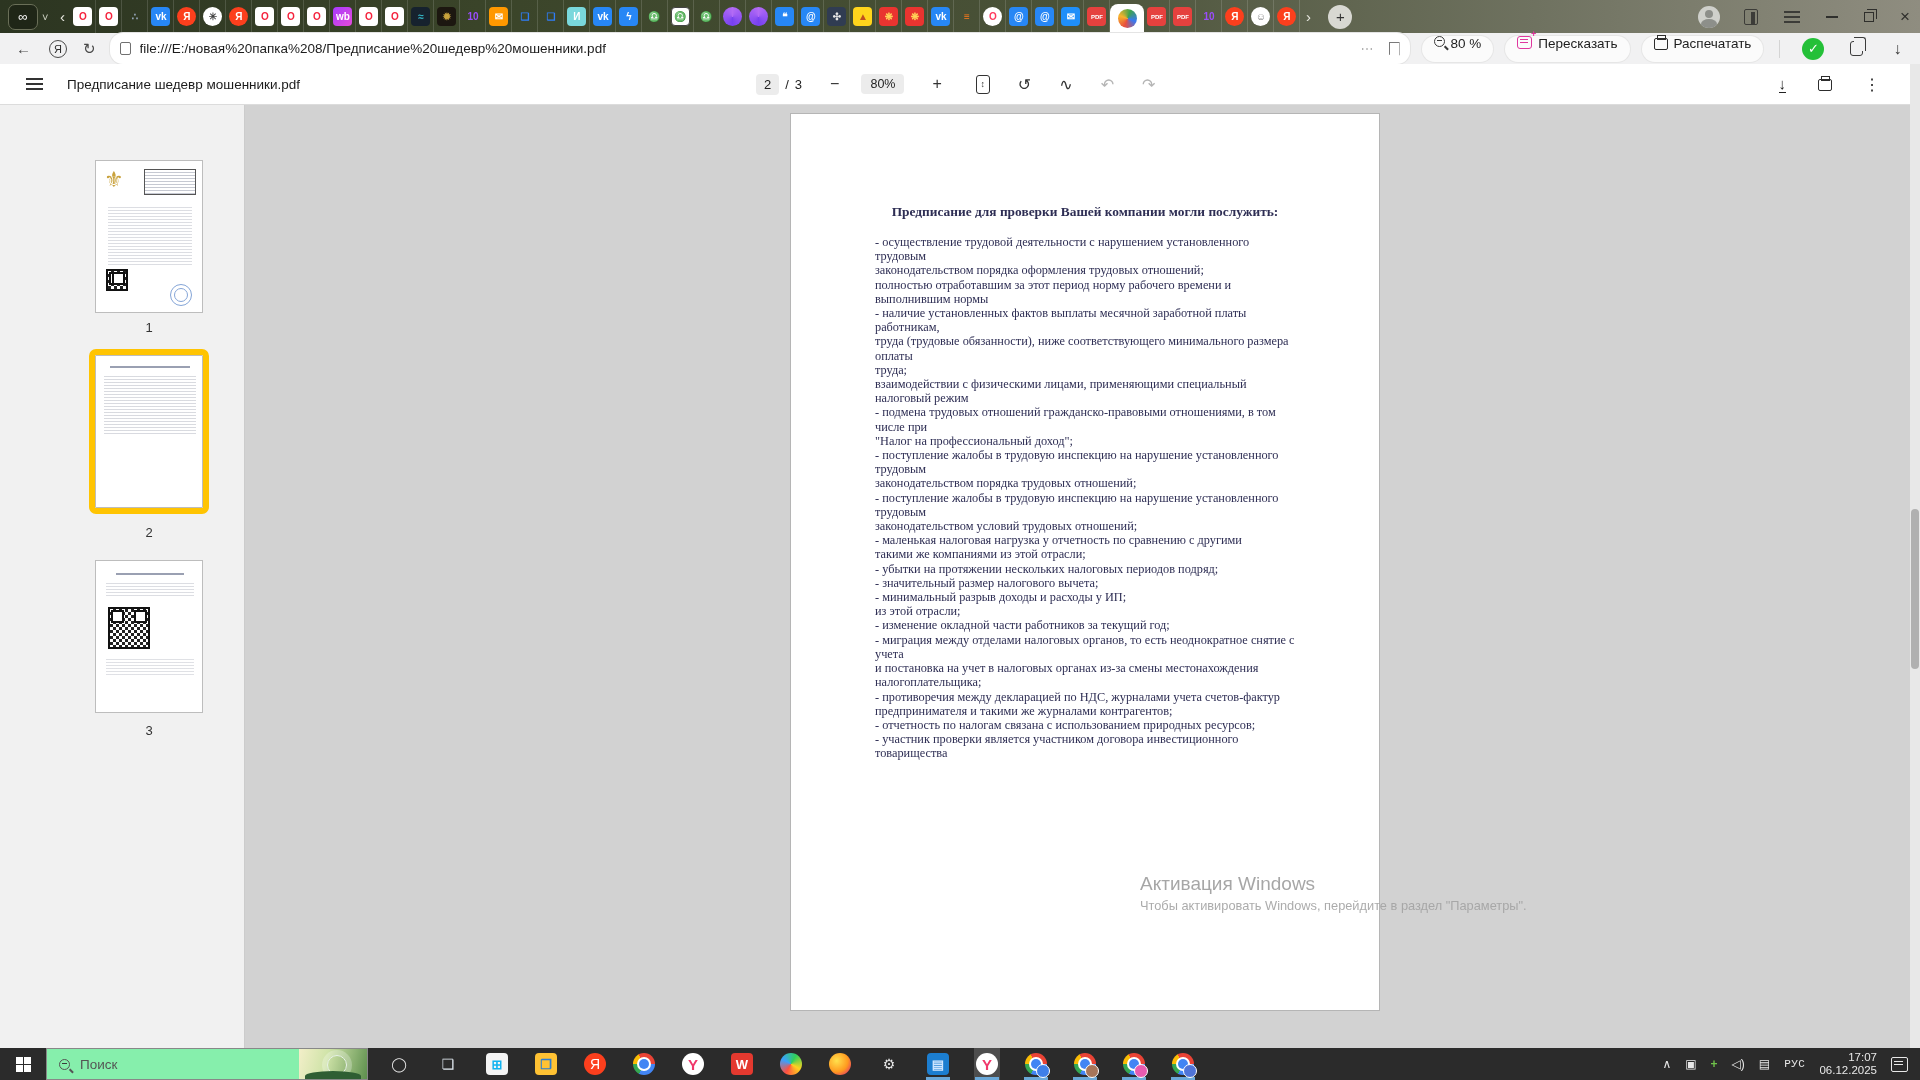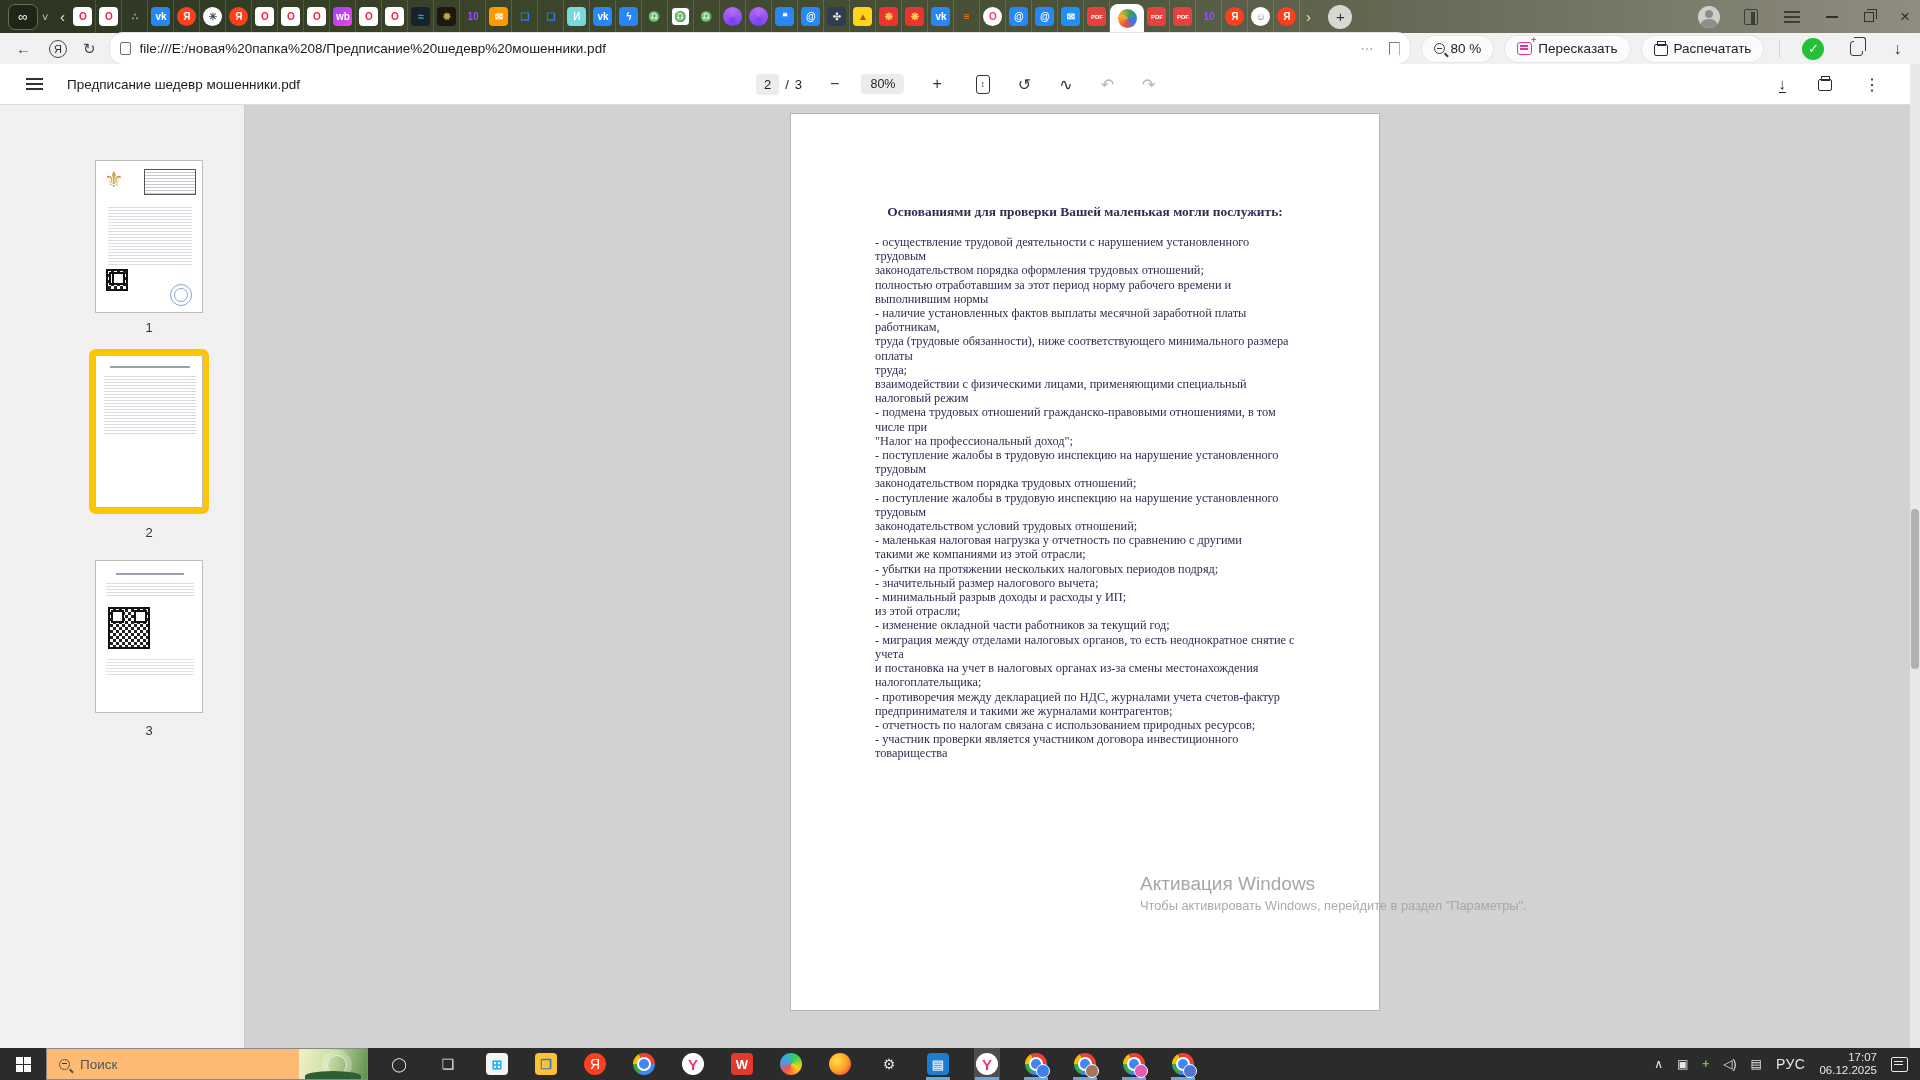--- a/index.html
+++ b/index.html
@@ -46,21 +46,21 @@
   .ya-circ { width:18px; height:18px; border:1.4px solid #4a4a4a; border-radius:50%; font-size:11px;
     display:flex; align-items:center; justify-content:center; margin-left:18px; }
   .urlbox { height:31px; background:#fff; border-radius:13px; margin-left:14px; width:1300px;
     display:flex; align-items:center; padding:4px 10px; box-shadow:0 0 0 1px #e4e4e4; }
   .pageic { width:11px; height:13px; border:1.3px solid #707070; border-radius:2px; position:relative; margin-right:9px; }
   .urltext { font-size:13.5px; color:#1c1c1c; flex:1; white-space:nowrap; overflow:hidden; }
   .dots3 { color:#9a9a9a; letter-spacing:1px; margin-right:14px; }
   .bmflag { width:11px; height:14px; background:#fff; border:1.4px solid #7a7a7a;
     clip-path:polygon(0 0,100% 0,100% 100%,50% 70%,0 100%); }
   .chip { height:26px; border-radius:13px; background:#fbfbfb; box-shadow:0 0 0 1px #e6e6e6;
-    display:flex; align-items:center; padding:0 12px; margin-left:12px; font-size:13.5px; color:#1d1d1d; gap:6px; }
+    display:flex; align-items:flex-start; padding:0 12px; margin-left:12px; font-size:13.5px; color:#1d1d1d; gap:6px; }
   .mag { width:11px; height:11px; border:1.6px solid #3a3a3a; border-radius:50%; position:relative; }
   .mag::after { content:""; position:absolute; left:9px; top:10px; width:5px; height:1.6px; background:#3a3a3a; transform:rotate(45deg); }
   .mag::before { content:""; position:absolute; left:2px; top:3.6px; width:5px; height:1.4px; background:#3a3a3a; }
   .sumic { width:15px; height:13px; border:1.6px solid #e0379f; border-radius:3px; position:relative; }
   .sumic::before { content:""; position:absolute; left:2px; top:2px; width:8px; height:1.6px; background:#e0379f; box-shadow:0 3px 0 #e0379f; }
   .sumic::after { content:"+"; position:absolute; right:-5px; top:-8px; color:#e0379f; font-size:9px; font-weight:bold; }
   .prnic { width:14px; height:12px; position:relative; border:1.5px solid #2d2d2d; border-radius:2px; margin-top:2px; }
   .prnic::before { content:""; position:absolute; left:2px; top:-4px; width:7px; height:3px; border:1.5px solid #2d2d2d; }
   .vdiv { width:1px; height:18px; background:#d4d4d4; margin-left:16px; }
   .okcirc { width:22px; height:22px; border-radius:50%; background:#24c038; color:#fff; font-size:13px;
@@ -114,21 +114,21 @@
   .wm2 { font-size:12.8px; margin-top:3px; color:#a3a3a3; }
   .vscroll { position:absolute; right:0; top:64px; width:10px; height:984px; background:#e8e8e8; }
   .vthumb { position:absolute; left:1px; top:445px; width:8px; height:160px; background:#b0b0b0; border-radius:4px; }
 
   
   .taskbar { position:absolute; left:0; top:1048px; width:1920px; height:32px; background:#2b2b2b;
     display:flex; align-items:center; }
   .startbtn { width:46px; height:32px; display:flex; align-items:center; justify-content:center; }
   .winlogo { width:15px; height:15px; display:grid; grid-template-columns:7px 7px; grid-template-rows:7px 7px; gap:1px; }
   .winlogo i { background:#fff; }
-  .searchbox { width:322px; height:32px; background:#fdba74; display:flex; align-items:center; position:relative; border:1px solid #888; }
+  .searchbox { width:322px; height:32px; background:#86efac; display:flex; align-items:center; position:relative; border:1px solid #888; }
   .searchbox .mag { border-color:#555; margin:0 10px 0 12px; }
   .searchbox .mag::after { background:#555; }
   .ph { color:#555; font-size:13.5px; }
   .weather { position:absolute; right:0; top:0; width:68px; height:30px;
     background:linear-gradient(105deg,#f3efc9 0%,#cfe3a8 40%,#5d8f4d 100%); overflow:hidden; }
   .weather::before { content:""; position:absolute; left:28px; top:6px; width:18px; height:18px; border-radius:50%;
     border:1.4px solid #e9f2ea; box-shadow:0 0 0 5px rgba(255,255,255,.25); }
   .weather::after { content:""; position:absolute; left:6px; bottom:-2px; width:56px; height:10px; background:#2f5e33; border-radius:50% 50% 0 0; }
   .tb-icons { display:flex; align-items:center; margin-left:18px; gap:23px; }
   .tbi { width:26px; height:32px; display:flex; align-items:center; justify-content:center; position:relative; }
@@ -141,21 +141,21 @@
   .tbg.chrome::after { content:""; position:absolute; left:6px; top:6px; width:10px; height:10px; border-radius:50%;
     background:#4285f4; box-shadow:0 0 0 2px #fff; }
   .tbg.badge-blue::before,.tbg.badge-brown::before,.tbg.badge-pink::before,.tbg.badge-blue2::before {
     content:""; position:absolute; right:-3px; bottom:-3px; width:12px; height:12px; border-radius:50%; z-index:2; border:1px solid #fff; }
   .tbg.badge-blue::before { background:#3f7fe8; } .tbg.badge-brown::before { background:#a7765a; }
   .tbg.badge-pink::before { background:#e85bb0; } .tbg.badge-blue2::before { background:#4f74d8; }
   .tbi.running::after { content:""; position:absolute; left:1px; right:1px; bottom:0; height:3px; background:#6aa8d8; }
   .tbi.active { background:#4d4d4d; }
   .tray { margin-left:auto; display:flex; align-items:center; color:#e8e8e8; }
   .trayic { font-size:12px; margin-right:14px; }
-  .lang { font-size:14px; margin-right:14px; letter-spacing:.5px; }
+  .lang { font-size:11px; margin-right:14px; letter-spacing:.5px;font-family:Liberation Mono, monospace; }
   .clock { text-align:right; font-size:11.5px; line-height:13px; margin-right:14px; }
   .notif { width:17px; height:15px; border:1.4px solid #e8e8e8; border-radius:2px; position:relative; margin-right:12px; }
   .notif::before { content:""; position:absolute; left:2px; top:3px; width:9px; height:1.4px; background:#e8e8e8; box-shadow:0 3px 0 #e8e8e8; }
 </style>
 </head>
 <body>
 
 <div id="screen">
 
   <header class="tabbar">
@@ -440,21 +440,21 @@
       <div class="thumb" style="top:455px;height:153px;">
         <div class="minihead" style="position:absolute;left:20px;top:12px;width:68px;"></div>
         <div class="flines" style="position:absolute;left:10px;top:20px;width:88px;height:16px;opacity:.5;"></div>
         <div class="qr" style="left:12px;top:46px;width:42px;height:42px;"></div>
         <div class="flines" style="position:absolute;left:10px;top:96px;width:88px;height:18px;opacity:.45;"></div>
       </div>
       <div class="tlabel" style="top:618px;">3</div>
     </div>
 
     <div class="docpage">
-      <div class="dochead">Основаниями для проверки Вашей маленькая могли послужить:</div>
+      <div class="dochead">Предписание для проверки Вашей компании могли послужить:</div>
       <div class="doclines">
 
           <div>- осуществление трудовой деятельности с нарушением установленного трудовым</div>
 
           <div>законодательством порядка оформления трудовых отношений;</div>
 
           <div>полностью отработавшим за этот период норму рабочего времени и выполнившим нормы</div>
 
           <div>- наличие установленных фактов выплаты месячной заработной платы работникам,</div>
 

